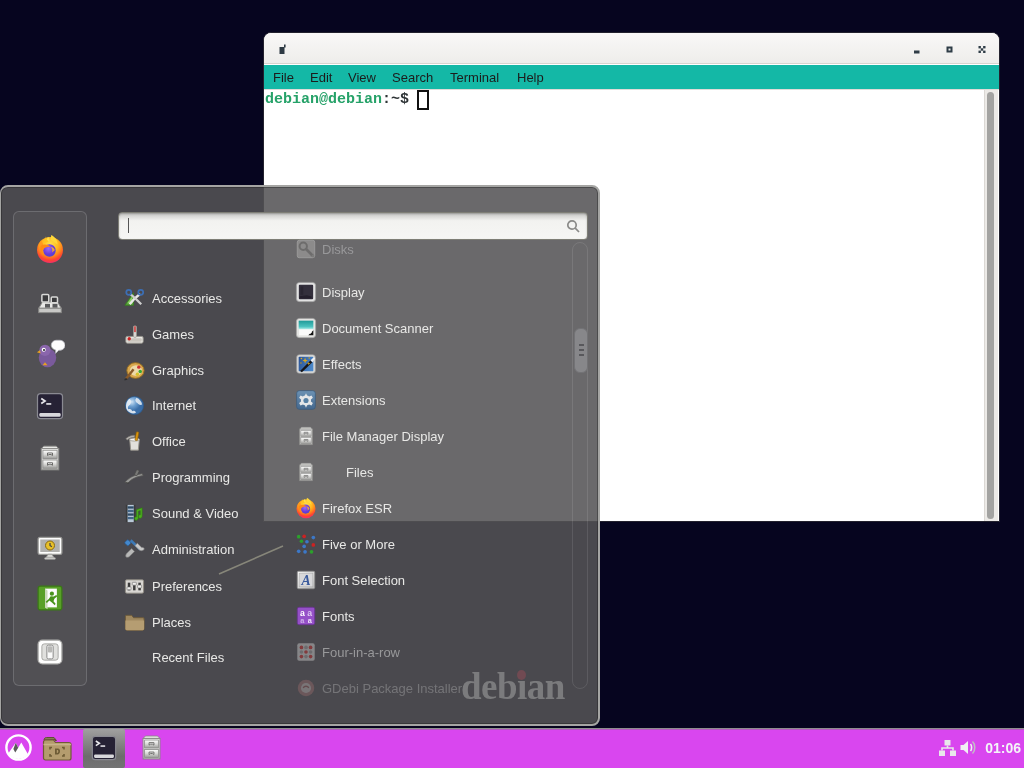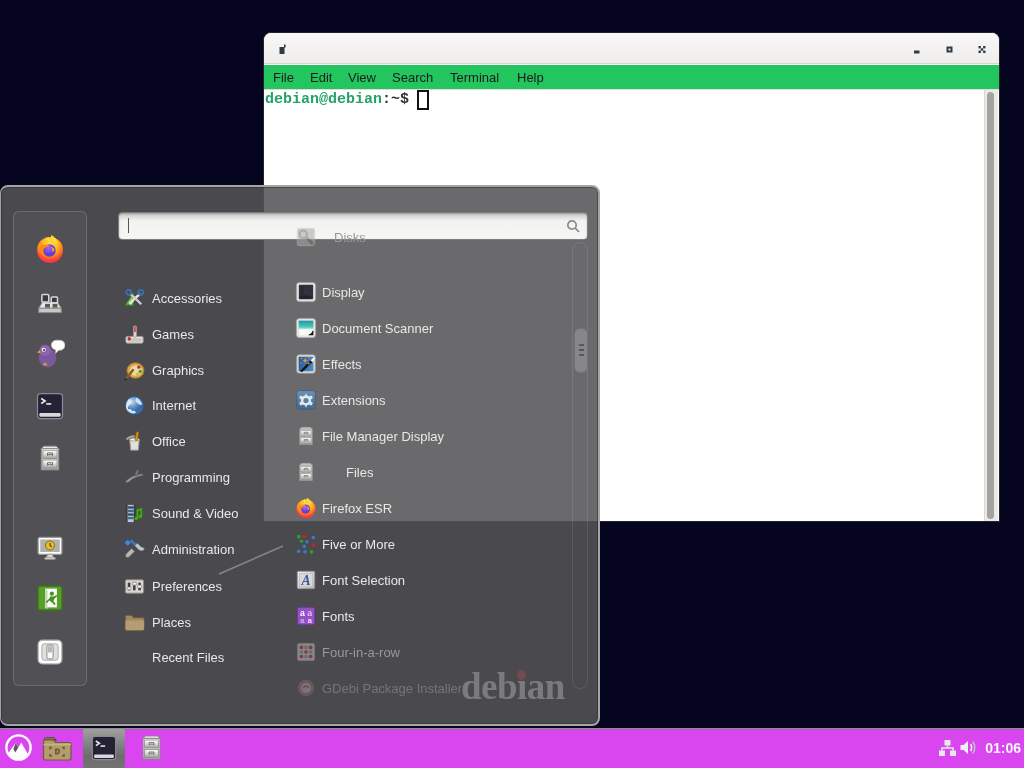--- a/index.html
+++ b/index.html
@@ -18,21 +18,21 @@
     background:linear-gradient(#f9f8f7, #eeedeb);
     border-radius:7px 7px 0 0;
     border-bottom:1px solid #d8d4cf;
   }
   #term .title {
     position:absolute; left:-8px; right:0; top:7px; text-align:center;
     font-size:15px; font-weight:bold; color:#3a3a3a;
   }
   #term .menubar {
     position:absolute; left:0; top:32px; right:0; height:25px;
-    background:#22c55e; border-bottom:1px solid #e0dcd8;
+    background:#14b8a6; border-bottom:1px solid #e0dcd8;
     font-size:13px; color:#1c1c1c;
   }
   #term .menubar span { position:absolute; top:5px; }
   #term .content {
     position:absolute; left:1px; top:57px; right:1px; bottom:0;
     background:#ffffff; border-radius:0;
     font-family:"Liberation Mono", monospace; font-size:15px; font-weight:bold;
   }
   #term .prompt { position:absolute; left:0px; top:1px; letter-spacing:0px; }
   #term .prompt .g { color:#26a269; }
@@ -360,21 +360,21 @@
           <path d="M2.5 6 C2.5 5 3 4.5 4 4.5 L9 4.5 L11 7 L21 7 C21.8 7 22 7.5 22 8.2 L22 18.5 C22 19.5 21.4 20 20.5 20 L4 20 C3 20 2.5 19.4 2.5 18.5 Z" fill="#a08960" stroke="#6e5a38" stroke-width="1"></path>
           <path d="M2.5 10 L22 10 L22 18.5 C22 19.5 21.4 20 20.5 20 L4 20 C3 20 2.5 19.4 2.5 18.5 Z" fill="#b59d72"></path>
         </svg>
         <span class="lbl">Places</span>
       </div>
     <div class="catrow" style="top:452px;">
         <span class="lbl" style="margin-left:29px;">Recent Files</span>
       </div>
   </div>
   <div id="apps">
-    <div class="approw dim" style="top:32px;gap:12px;">
+    <div class="approw dim" style="top:44px;">
         <svg class="ai" viewBox="0 0 24 24">
           <rect x="2.5" y="2.5" width="19" height="19" rx="2" fill="#a8a8a6"></rect>
           <rect x="2.5" y="2.5" width="19" height="19" rx="2" fill="none" stroke="#c4c4c2" stroke-width="1"></rect>
           <circle cx="9" cy="9" r="4" fill="none" stroke="#70706e" stroke-width="2.2"></circle>
           <path d="M11.5 11.5 L19 19" stroke="#70706e" stroke-width="3"></path>
           <path d="M17 20.5 L20.5 17 L21.5 21.5 Z" fill="#8a8a88"></path>
         </svg>
         <span class="lbl">Disks</span>
       </div>
     <div class="approw" style="top:87px;">

